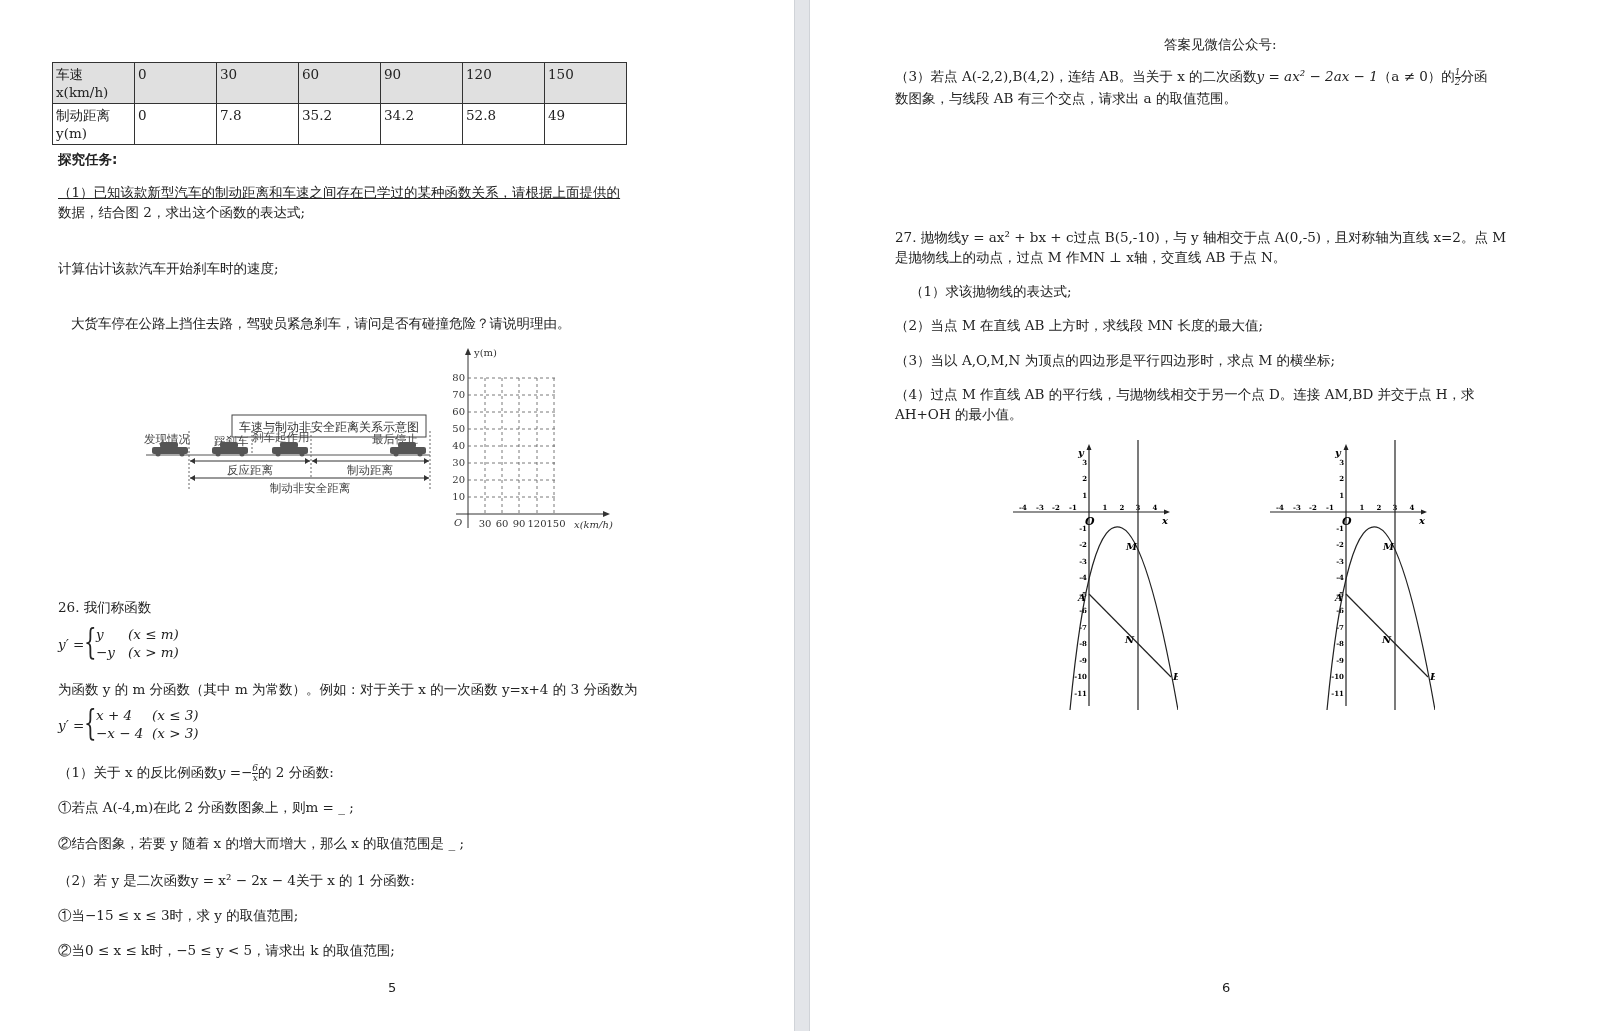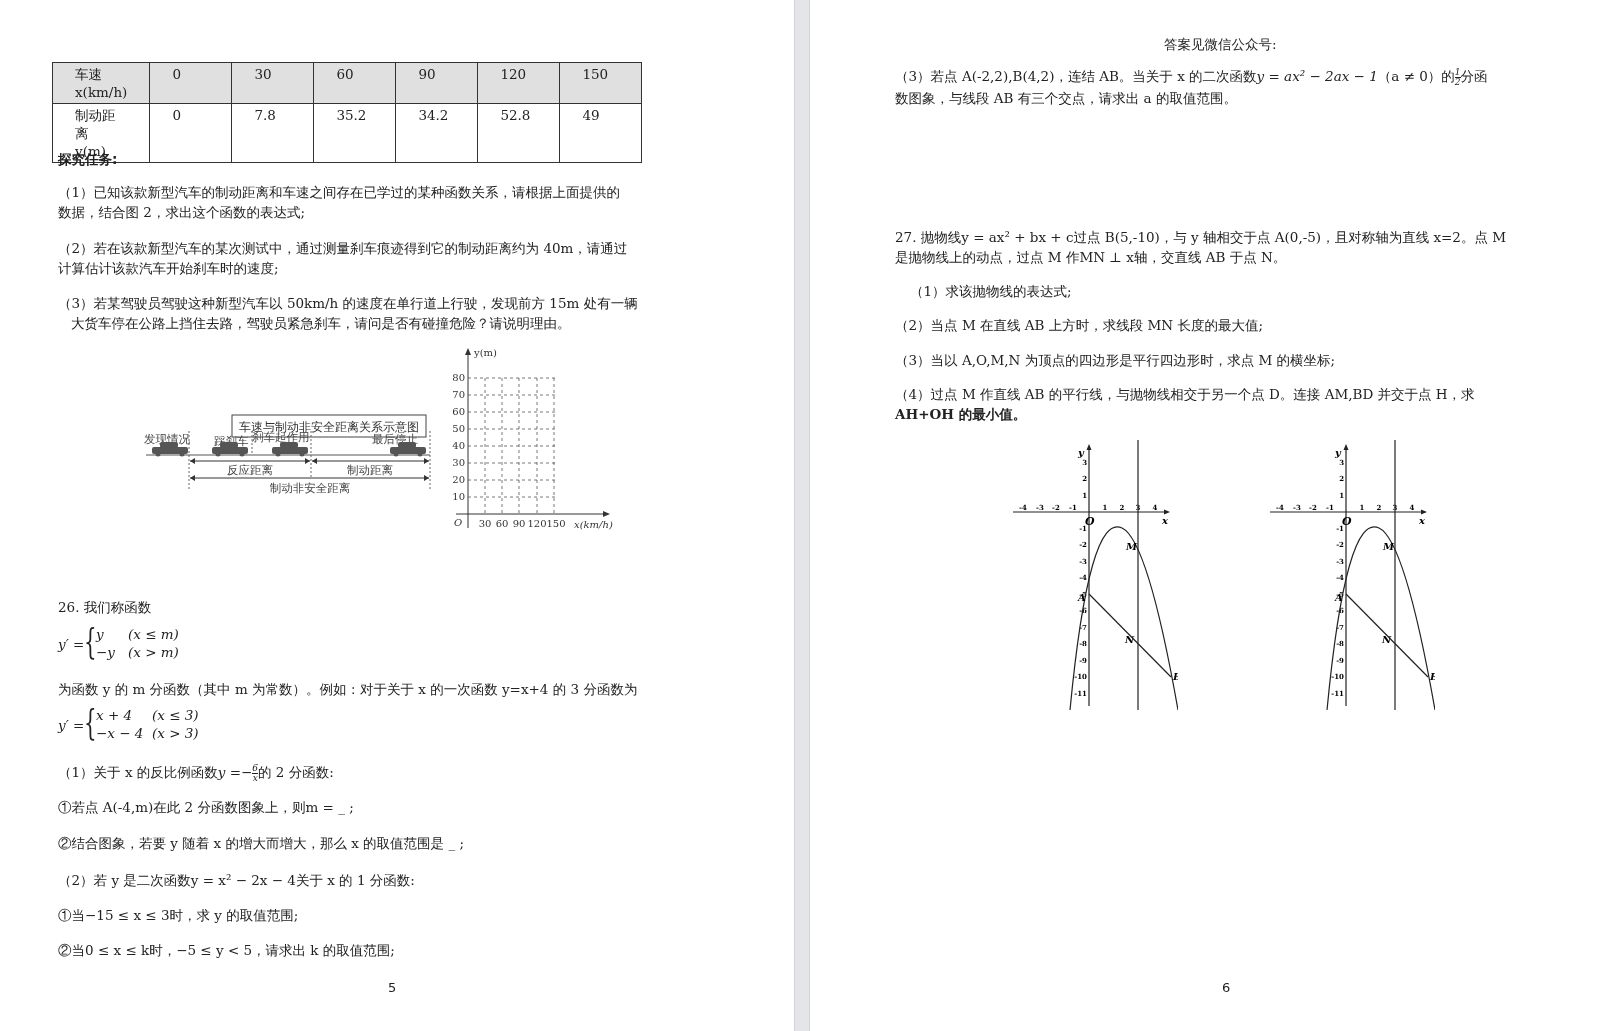--- a/index.html
+++ b/index.html
@@ -7,21 +7,21 @@
     body { position: relative; font-family: "DejaVu Serif", "Liberation Serif", serif; color: #222; }
     .page { position: absolute; top: 0; height: 818px; background: #ffffff; }
     #page-left { left: 0; width: 794px; }
     #page-right { left: 810px; width: 806px; }
     .gutter { position: absolute; left: 794px; top: 0; width: 16px; height: 1031px; background: #e3e5e9; border-left: 1px solid #d0d3d8; border-right: 1px solid #d0d3d8; }
     .t { position: absolute; font-size: 13.5px; line-height: 20px; white-space: nowrap; }
     .bold { font-weight: bold; font-family: "DejaVu Sans", sans-serif; }
     .math { font-family: "DejaVu Serif", serif; font-style: italic; }
     
     table.speed { position: absolute; left: 52px; top: 62px; border-collapse: collapse; font-size: 13.5px; }
-    table.speed td { border: 1px solid #333; vertical-align: top; padding: 2px 22px; height: 41px; line-height: 18px; }
+    table.speed td { border: 1px solid #333; vertical-align: top; padding: 2px 3px; height: 41px; line-height: 18px; }
     table.speed tr.hdr td { background: #e0e0e0; }
     table.speed td.lab { width: 82px; }
     table.speed td.val { width: 82px; }
     
     .pw { position: absolute; font-size: 13.5px; font-style: italic; font-family: "DejaVu Serif", serif; }
     .pw .lhs { position: absolute; left: 0; top: 10px; }
     .pw .brace { position: absolute; left: 26px; top: -2px; font-size: 36px; font-style: normal; font-weight: 100; line-height: 36px; transform: scaleX(0.55); transform-origin: left; }
     .pw .row { position: absolute; left: 38px; white-space: nowrap; }
     .pw .row span.c { position: absolute; }
     .pagenum { position: absolute; top: 980px; font-size: 13px; font-family: "DejaVu Sans", sans-serif; }
@@ -53,25 +53,23 @@
       <td class="val">35.2</td>
       <td class="val">34.2</td>
       <td class="val">52.8</td>
       <td class="val">49</td>
     </tr>
   </tbody>
     </table>
 
   <div class="t bold" style="left:58px; top:149px;">探究任务:</div>
 
-  <div class="t" style="left:58px; top:182px;">（1）已知该款新型汽车的制动距离和车速之间存在已学过的某种函数关系，请根据上面提供的</div>
+  <div class="t" style="left:58px; top:182px;text-decoration:underline;">（1）已知该款新型汽车的制动距离和车速之间存在已学过的某种函数关系，请根据上面提供的</div>
   <div class="t" style="left:58px; top:202px;">数据，结合图 2，求出这个函数的表达式;</div>
-  <div class="t" style="left:58px; top:238px;">（2）若在该款新型汽车的某次测试中，通过测量刹车痕迹得到它的制动距离约为 40m，请通过</div>
   <div class="t" style="left:58px; top:258px;">计算估计该款汽车开始刹车时的速度;</div>
-  <div class="t" style="left:58px; top:293px;">（3）若某驾驶员驾驶这种新型汽车以 50km/h 的速度在单行道上行驶，发现前方 15m 处有一辆</div>
   <div class="t" style="left:58px; top:313px;margin-left:13px;">大货车停在公路上挡住去路，驾驶员紧急刹车，请问是否有碰撞危险？请说明理由。</div>
 
   <svg style="position:absolute; left:140px; top:405px;" width="300" height="110" viewBox="0 0 300 110">
     <rect x="92" y="10" width="194" height="22" fill="none" stroke="#444" stroke-width="1"></rect>
     <text x="189" y="26" font-size="12" text-anchor="middle" fill="#333">车速与制动非安全距离关系示意图</text>
     <text x="4" y="38" font-size="11.5" fill="#444">发现情况</text>
     <text x="74" y="40" font-size="11.5" fill="#444">踩刹车</text>
     <text x="112" y="36" font-size="11.5" fill="#444">刹车起作用</text>
     <text x="232" y="38" font-size="11.5" fill="#444">最后停止</text>
     <line x1="6" y1="50" x2="290" y2="50" stroke="#555" stroke-width="1.2"></line>
@@ -210,21 +208,21 @@
     <span>（3）若点 A(-2,2),B(4,2)，连结 AB。当关于 x 的二次函数</span><span class="math">y = ax² − 2ax − 1</span><span>（a ≠ 0）的</span><span class="frac"><span class="num">1</span><span>2</span></span><span>分函</span>
   </div>
   <div class="t" style="left:85px; top:88px;">数图象，与线段 AB 有三个交点，请求出 a 的取值范围。</div>
 
   <div class="t" style="left:85px; top:227px;">27. 抛物线y = ax² + bx + c过点 B(5,-10)，与 y 轴相交于点 A(0,-5)，且对称轴为直线 x=2。点 M</div>
   <div class="t" style="left:85px; top:247px;">是抛物线上的动点，过点 M 作MN ⊥ x轴，交直线 AB 于点 N。</div>
   <div class="t" style="left:72px; top:281px;margin-left:28px;">（1）求该抛物线的表达式;</div>
   <div class="t" style="left:85px; top:315px;">（2）当点 M 在直线 AB 上方时，求线段 MN 长度的最大值;</div>
   <div class="t" style="left:85px; top:350px;">（3）当以 A,O,M,N 为顶点的四边形是平行四边形时，求点 M 的横坐标;</div>
   <div class="t" style="left:85px; top:384px;">（4）过点 M 作直线 AB 的平行线，与抛物线相交于另一个点 D。连接 AM,BD 并交于点 H，求</div>
-  <div class="t" style="left:85px; top:404px;font-weight:bold;">AH+OH 的最小值。</div>
+  <div class="t" style="left:85px; top:404px;">AH+OH 的最小值。</div>
 
   <svg style="position:absolute; left:198px; top:440px;" width="170" height="270" viewBox="0 0 170 270">
 
     <line x1="5" y1="72" x2="158" y2="72" stroke="#222" stroke-width="1.2"></line>
     <path d="M162 72 l-6 -2.5 v5z" fill="#222"></path>
     <line x1="81" y1="266" x2="81" y2="8" stroke="#222" stroke-width="1.2"></line>
     <path d="M81 4 l-2.5 6 h5z" fill="#222"></path>
     <text x="154" y="84" font-size="10" font-style="italic" font-weight="bold">x</text>
     <text x="70" y="16" font-size="10" font-style="italic" font-weight="bold">y</text>
     <text x="77" y="85" font-size="11" font-style="italic" font-weight="bold">O</text>

